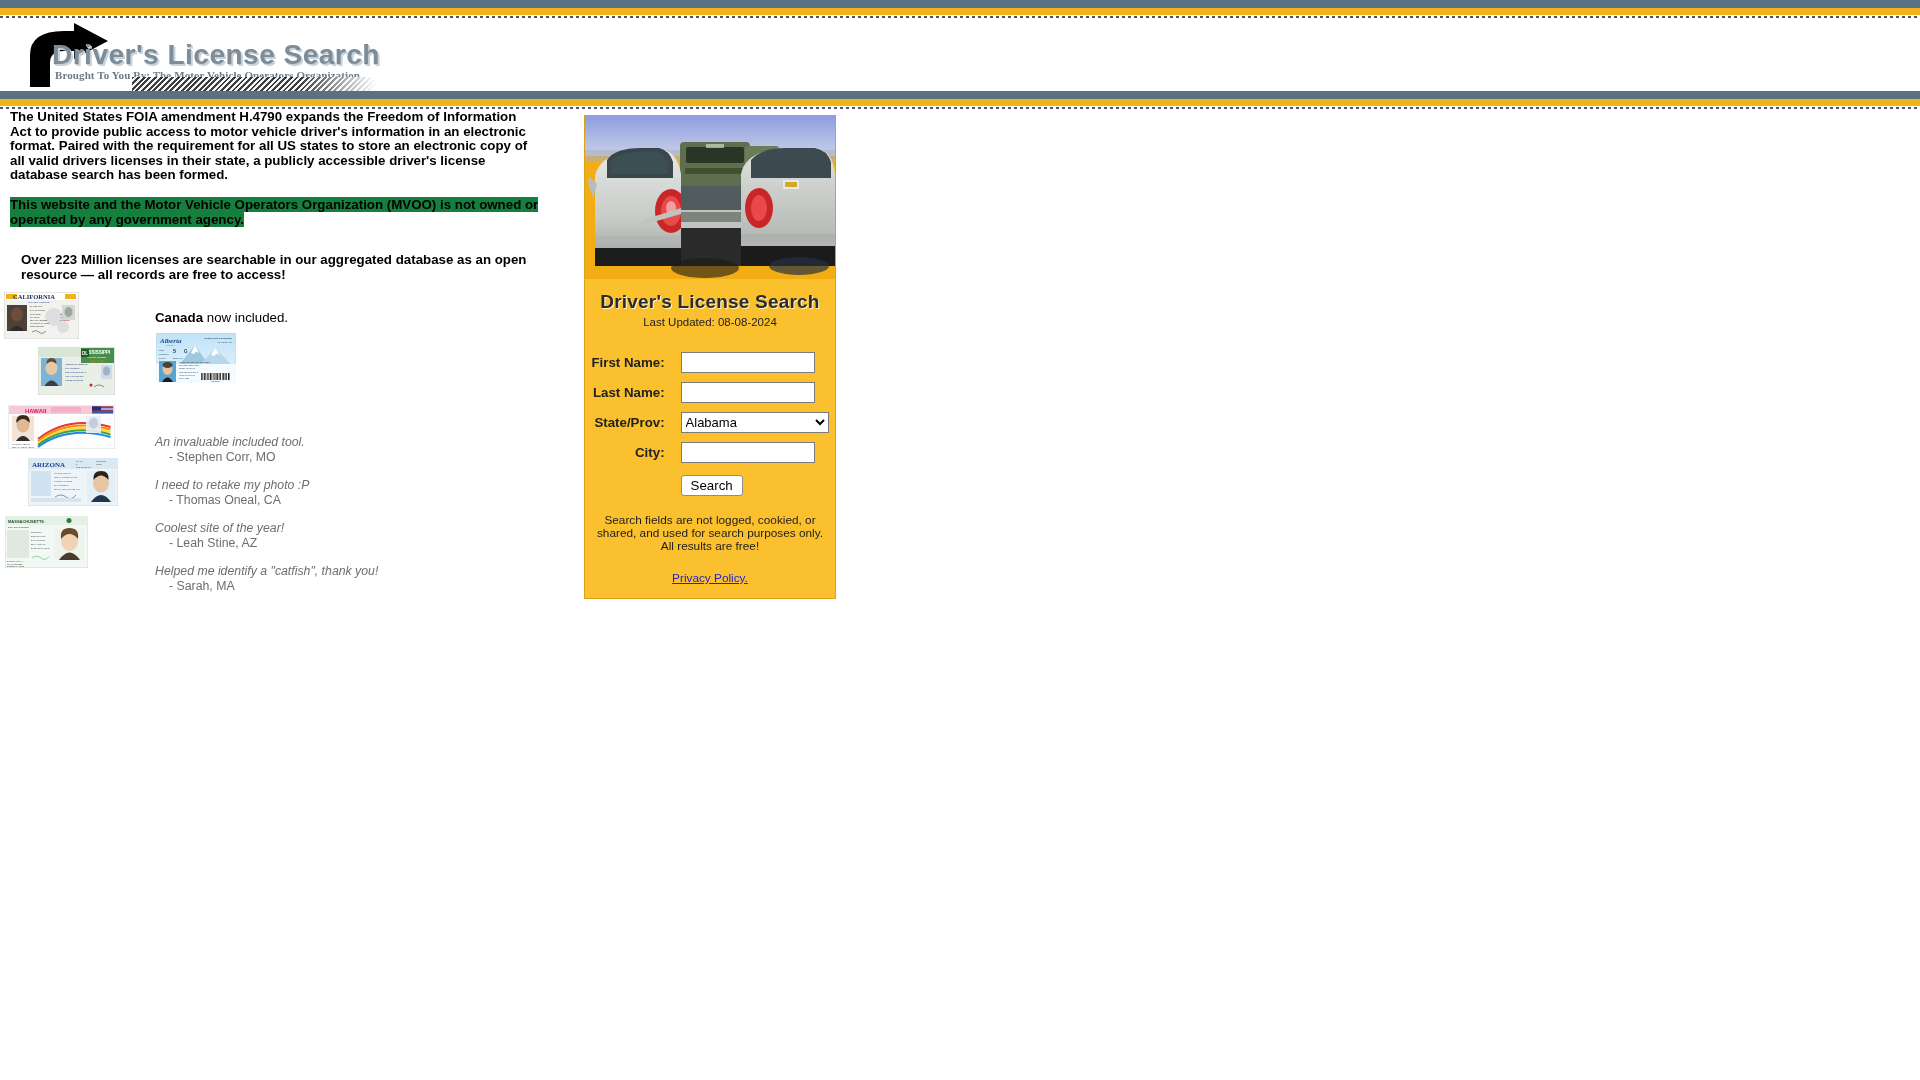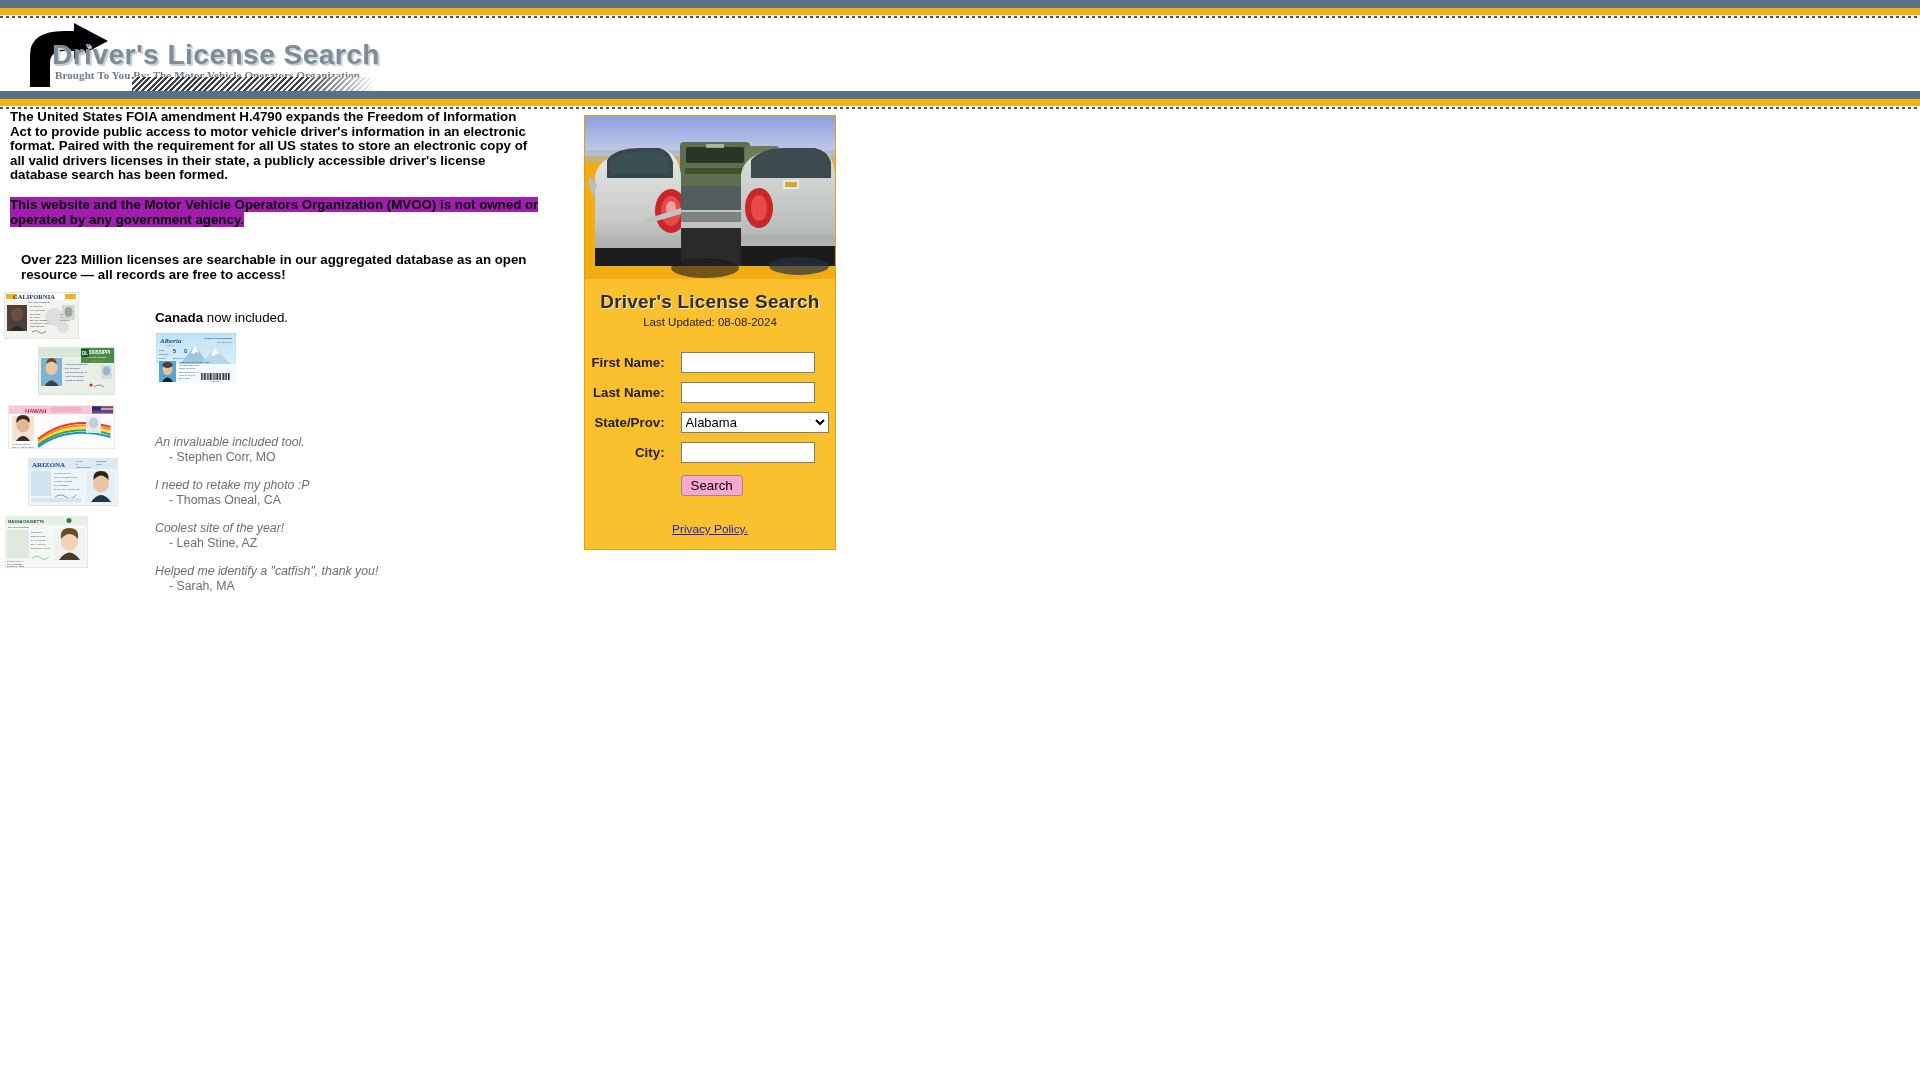--- a/index.html
+++ b/index.html
@@ -25,21 +25,21 @@
     opacity:.85;}
   .hatch-fade{position:absolute;left:300px;top:58px;width:90px;height:20px;
     background:linear-gradient(to right,rgba(255,255,255,0),#fff 85%);}
 
   
   .page{position:relative;width:1920px;}
   .content{position:relative;padding:0;}
   .left-col{position:absolute;left:10px;top:0;width:530px;font-weight:bold;}
   p.intro{margin:0 0 0 0;line-height:14.6px;font-size:13.3px;}
   .spacer{height:15px;}
-  .hl{background:#a21caf;}
+  .hl{background:#15803d;}
   .para2{margin:0;line-height:14.6px;}
   .para3{margin:11px;line-height:14.6px;}
 
   
   .lic-col{position:absolute;left:0px;top:182px;width:140px;}
   .lic{display:block;border:0;}
   .lic-ca{margin-left:4px;}
   .lic-ms{margin-left:38px;margin-top:8px;}
   .lic-hi{margin-left:8px;margin-top:10px;}
   .lic-az{margin-left:28px;margin-top:9px;}
@@ -61,21 +61,21 @@
     margin:12px 0 0 0;text-shadow:1px 1px 0 #fff4c9;letter-spacing:.2px;}
   .panel-updated{text-align:center;font-size:11.5px;color:#222;margin:3px 0 0 0;}
   table.form{margin:16px auto 0 auto;border-collapse:separate;border-spacing:0 7px;}
   table.form td{font-size:13.3px;color:#222;vertical-align:middle;}
   td.lbl{text-align:right;padding-right:15px;white-space:nowrap;font-weight:bold;}
   input.txt{width:128px;height:17px;font-size:13px;border:1px solid #7b7b7b;
     background:#fff;padding:1px 2px;box-sizing:content-box;font-family:"Liberation Sans",sans-serif;}
   select.sel{width:148px;height:21px;font-size:13px;border:1px solid #7b7b7b;background:#fff;
     font-family:"Liberation Sans",sans-serif;}
   .btn-row{padding-top:4px;}
-  button.search-btn{font-size:13.3px;padding:2px 9px;background:#f9a8d4;
+  button.search-btn{font-size:13.3px;padding:2px 9px;background:#ffffff;
     border:1px solid #8d8d8d;border-radius:3px;cursor:pointer;
     font-family:"Liberation Sans",sans-serif;color:#000;}
   .panel-note{text-align:center;font-size:11.8px;color:#1d1d1d;line-height:13px;
     margin:10px 6px 0 6px;}
   .panel-link{display:block;text-align:center;font-size:11.8px;margin:18px 0 13px 0;}
   .panel-link a{color:#2222cc;text-decoration:underline;}
 
   svg{display:block;}
 </style>
 </head>
@@ -442,19 +442,23 @@
         </tr>
         <tr>
           <td></td>
           <td class="btn-row">
             <button class="search-btn">Search</button>
           </td>
         </tr>
       </tbody>
         </table>
 
+      <div class="panel-note">
+        <span>Search fields are not logged, cookied, or shared, and</span>
+        <span>used for search purposes only. All results are free!</span>
+      </div>
       <div class="panel-link">
         <a href="#">Privacy Policy.</a>
       </div>
     </div>
 
   </div>
 </div>
 
 </body></html>

